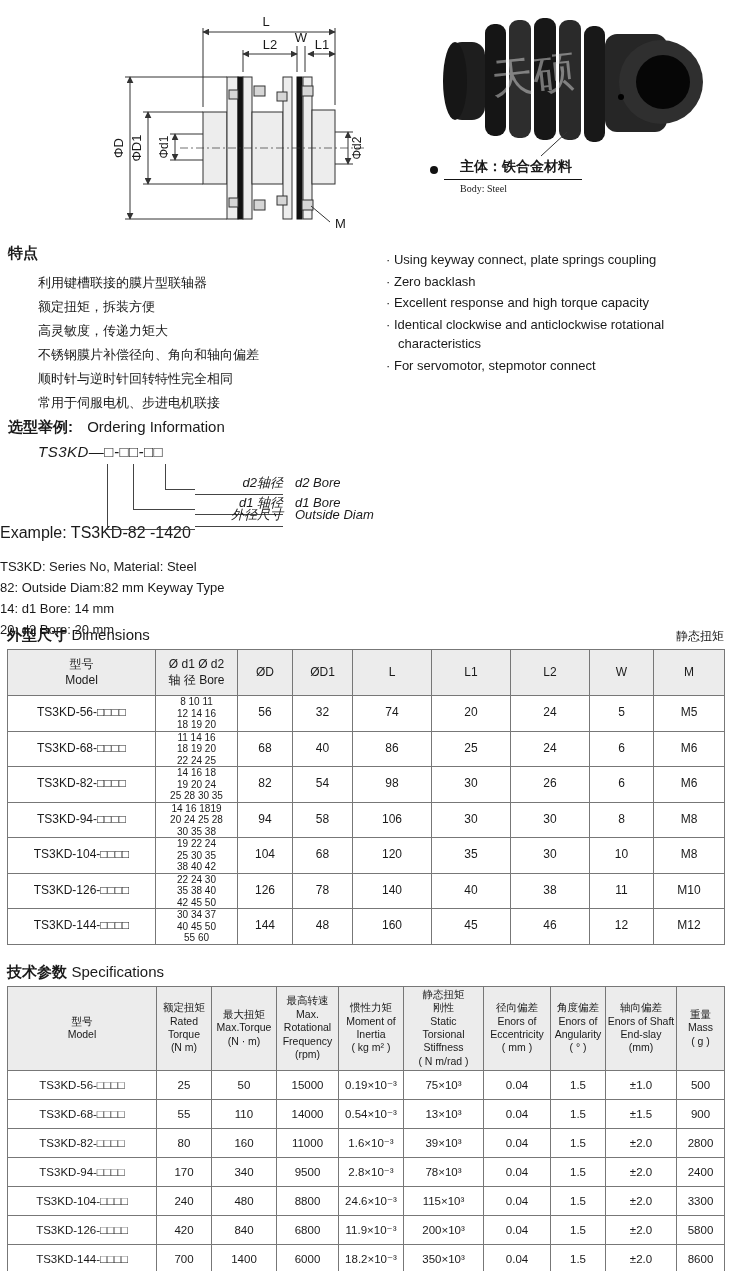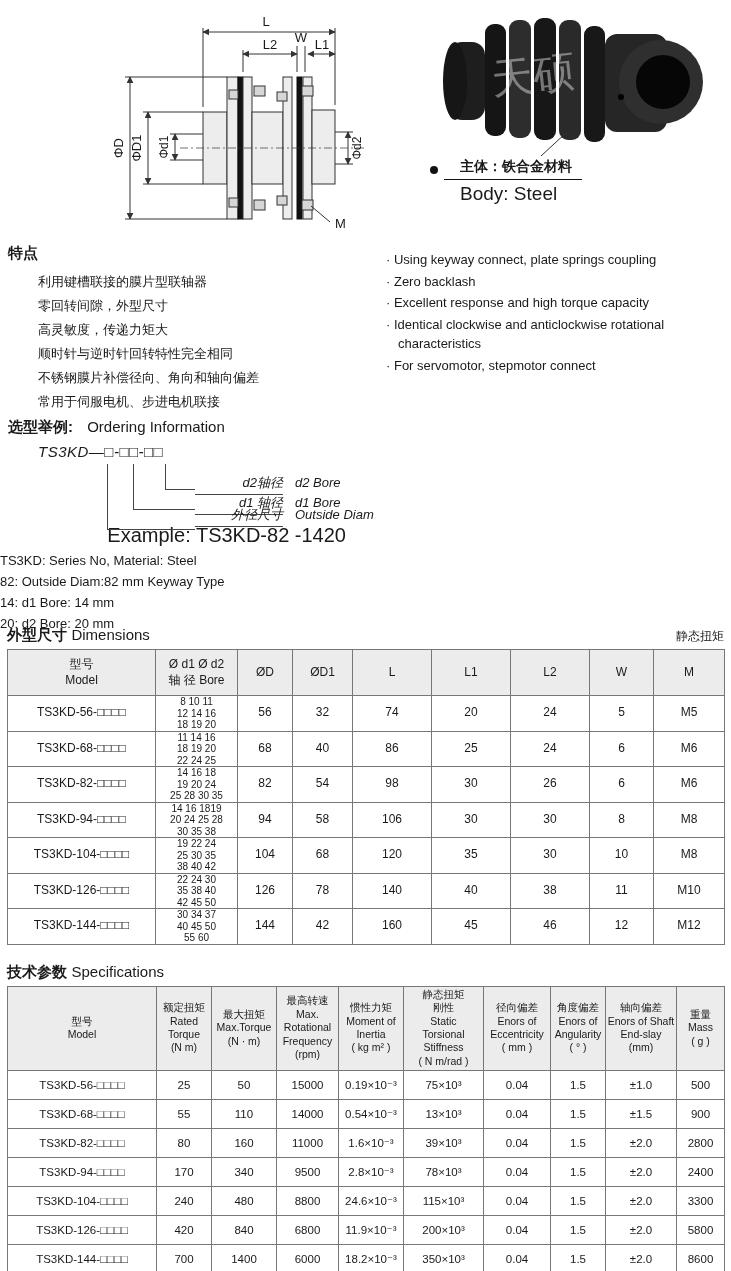--- a/index.html
+++ b/index.html
@@ -10,29 +10,29 @@
   .page { position:relative; width:731px; height:1271px; }
 
   
   .top { position:relative; height:238px; }
   .drawing { position:absolute; left:30px; top:2px; }
   .photo-block { position:absolute; left:430px; top:0; width:300px; height:238px; }
   .photo-svg { position:absolute; left:5px; top:2px; }
   .photo-caption { position:absolute; left:0px; top:158px; display:flex; align-items:flex-start; }
   .cap-dot { width:8px; height:8px; border-radius:50%; background:#111; margin-top:8px; margin-right:6px; flex:0 0 auto; }
   .cap-zh { font-size:14px; font-weight:bold; border-bottom:1.5px solid #111; padding:0 10px 3px 16px; }
-  .cap-en { font-size:19px; padding:3px 0 0 16px; }
+  .cap-en { font-size:10px; padding:3px 0 0 16px;font-family:Liberation Serif, serif; }
 
   
   .features-row { display:flex; height:180px; padding-top:6px; }
   .feat-zh { width:372px; padding-left:8px; }
   .feat-en { width:351px; }
   .sec-title-zh { font-size:15px; font-weight:bold; }
   .sec-title-en { font-size:15px; }
-  .feat-zh-items { margin:8px 0 0 30px;font-family:Liberation Mono, monospace; }
+  .feat-zh-items { margin:8px 0 0 30px; }
   .feat-item-zh { font-size:13px; line-height:1.85; }
   .feat-en-items { margin:6px 0 0 14px; }
   .feat-item-en { font-size:13px; line-height:1.5; padding-left:12px; text-indent:-12px; margin-bottom:2px; }
   .feat-item-en::before { content:"· "; }
 
   
   .ordering { position:relative; height:106px; }
   .ord-title { padding-left:8px; font-size:15px; }
   .ord-title .zh { font-weight:bold; }
   .ord-title .en { margin-left:10px; }
@@ -45,23 +45,23 @@
   .ord-zh { display:inline-block; width:88px; text-align:right; font-size:13px; border-bottom:1px solid #444; padding-bottom:2px; }
   .ord-en { font-size:13px; margin-left:12px; }
 
   
   .example-row { display:flex; height:100px; }
   .ex-zh { width:385px; padding-left:18px; }
   .ex-en { width:346px; }
   .ex-title-zh { font-size:17px; }
   .ex-lines-zh { margin-left:24px; margin-top:3px; }
   .ex-line-zh { font-size:13px; line-height:1.62; }
-  .ex-title-en { font-size:20px;text-align:right; }
+  .ex-title-en { font-size:16px; }
   .ex-line-en { font-size:13px; line-height:1.62; }
-  .ex-en .ex-lines-en { margin-top:3px; }
+  .ex-en .ex-lines-en { margin-top:14px; }
 
   
   .tbl-title-row { display:flex; align-items:flex-end; justify-content:space-between; padding:0 7px 4px 7px; }
   .unit-label { font-size:12px; }
   table { border-collapse:collapse; table-layout:fixed; width:717px; margin:0 7px; }
   th, td { border:1px solid #777; text-align:center; vertical-align:middle; white-space:pre-line; }
   thead th { background:#ececec; font-weight:normal; font-size:12px; line-height:1.3; }
   td { font-size:12px; }
   .dims tbody td { height:32px; line-height:1.15; }
   .dims thead th { height:46px; }
@@ -177,24 +177,24 @@
         </div>
       </div>
     </div>
   </div>
 
   <div class="features-row">
     <div class="feat-zh">
       <div class="sec-title-zh">特点</div>
       <div class="feat-zh-items">
           <div class="feat-item-zh">利用键槽联接的膜片型联轴器</div>
-          <div class="feat-item-zh">零回转间隙，外型尺寸</div>
+          <div class="feat-item-zh">额定扭矩，拆装方便</div>
           <div class="feat-item-zh">高灵敏度，传递力矩大</div>
+          <div class="feat-item-zh">不锈钢膜片补偿径向、角向和轴向偏差</div>
           <div class="feat-item-zh">顺时针与逆时针回转特性完全相同</div>
-          <div class="feat-item-zh">不锈钢膜片补偿径向、角向和轴向偏差</div>
           <div class="feat-item-zh">常用于伺服电机、步进电机联接</div>
         </div>
     </div>
     <div class="feat-en">
       <div class="feat-en-items">
           <div class="feat-item-en">Using keyway connect, plate springs coupling</div>
           <div class="feat-item-en">Zero backlash</div>
           <div class="feat-item-en">Excellent response and high torque capacity</div>
           <div class="feat-item-en">Identical clockwise and anticlockwise rotational characteristics</div>
           <div class="feat-item-en">For servomotor, stepmotor connect</div>
@@ -352,21 +352,21 @@
             <td>38</td>
             <td>11</td>
             <td>M10</td>
           </tr>
           <tr>
             <td class="model-cell">TS3KD-144-□□□□</td>
             <td class="small-cell">30 34 37
 40 45 50
 55 60</td>
             <td>144</td>
-            <td>42</td>
+            <td>48</td>
             <td>160</td>
             <td>45</td>
             <td>46</td>
             <td>12</td>
             <td>M12</td>
           </tr>
         </tbody>
     </table>
   </div>
 

